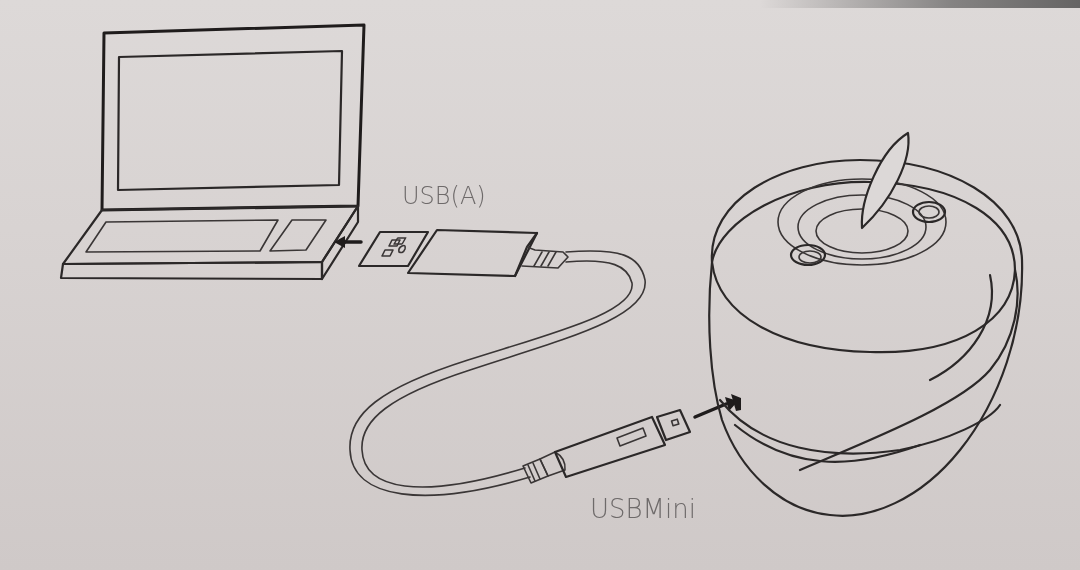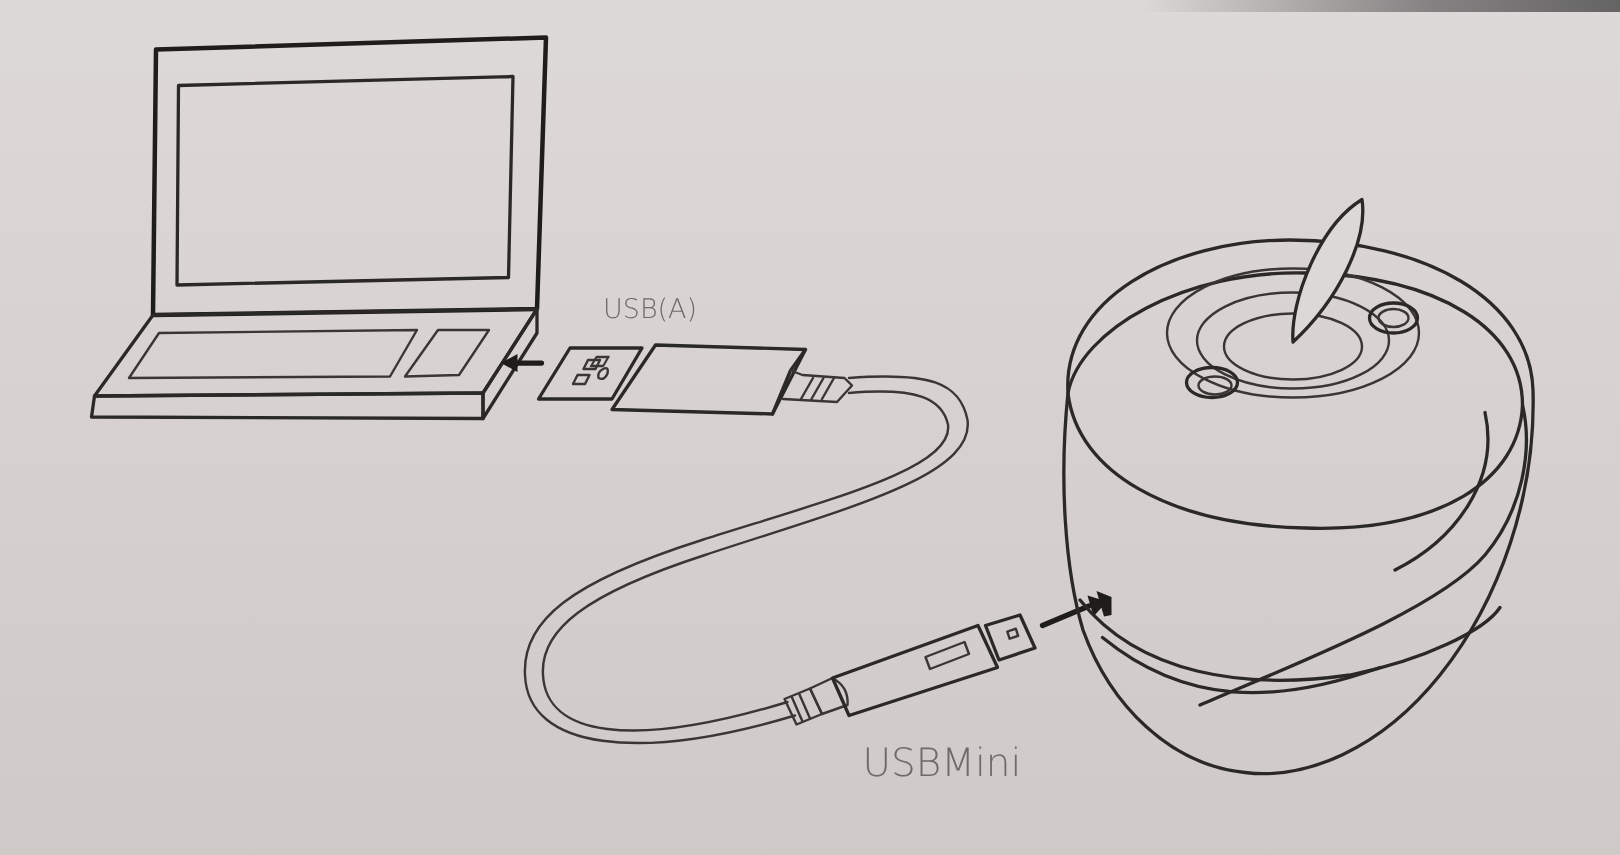--- a/index.html
+++ b/index.html
@@ -30,26 +30,26 @@
     }
     .label {
       position: absolute;
       font-family: "DejaVu Sans", sans-serif;
       color: #6e6a6a;
       letter-spacing: 0px;
       filter: blur(0.3px);
     }
     .label-usba {
       left: 402px;
-      top: 196px;
-      font-size: 18px;
+      top: 182px;
+      font-size: 24px;
       font-weight: 300;
     }
     .label-usbmini {
-      left: 575px;
+      left: 590px;
       top: 494px;
       font-size: 26px;
       font-weight: 300;
     }
     .stroke { fill: none; stroke: #2b2828; stroke-width: 2.2; stroke-linejoin: round; stroke-linecap: round; }
     .stroke-thin { fill: none; stroke: #3a3636; stroke-width: 1.6; stroke-linejoin: round; stroke-linecap: round; }
     .stroke-thick { fill: none; stroke: #1f1c1c; stroke-width: 3; stroke-linejoin: round; stroke-linecap: round; }
     .fill-paper { fill: #dcd8d7; }
   </style>
 </head>

